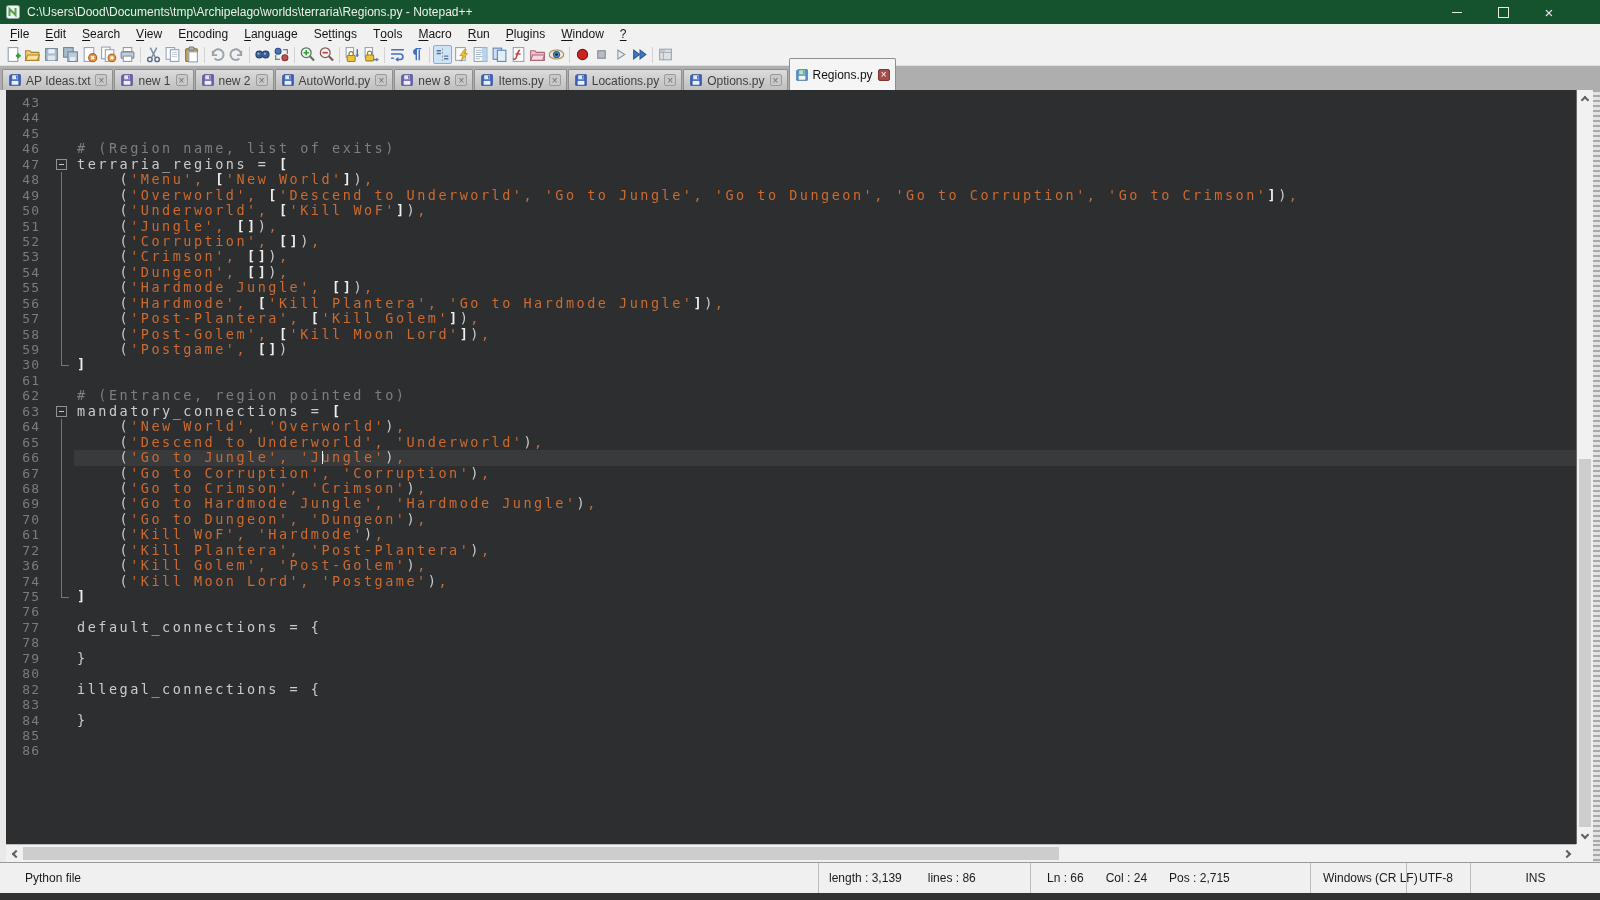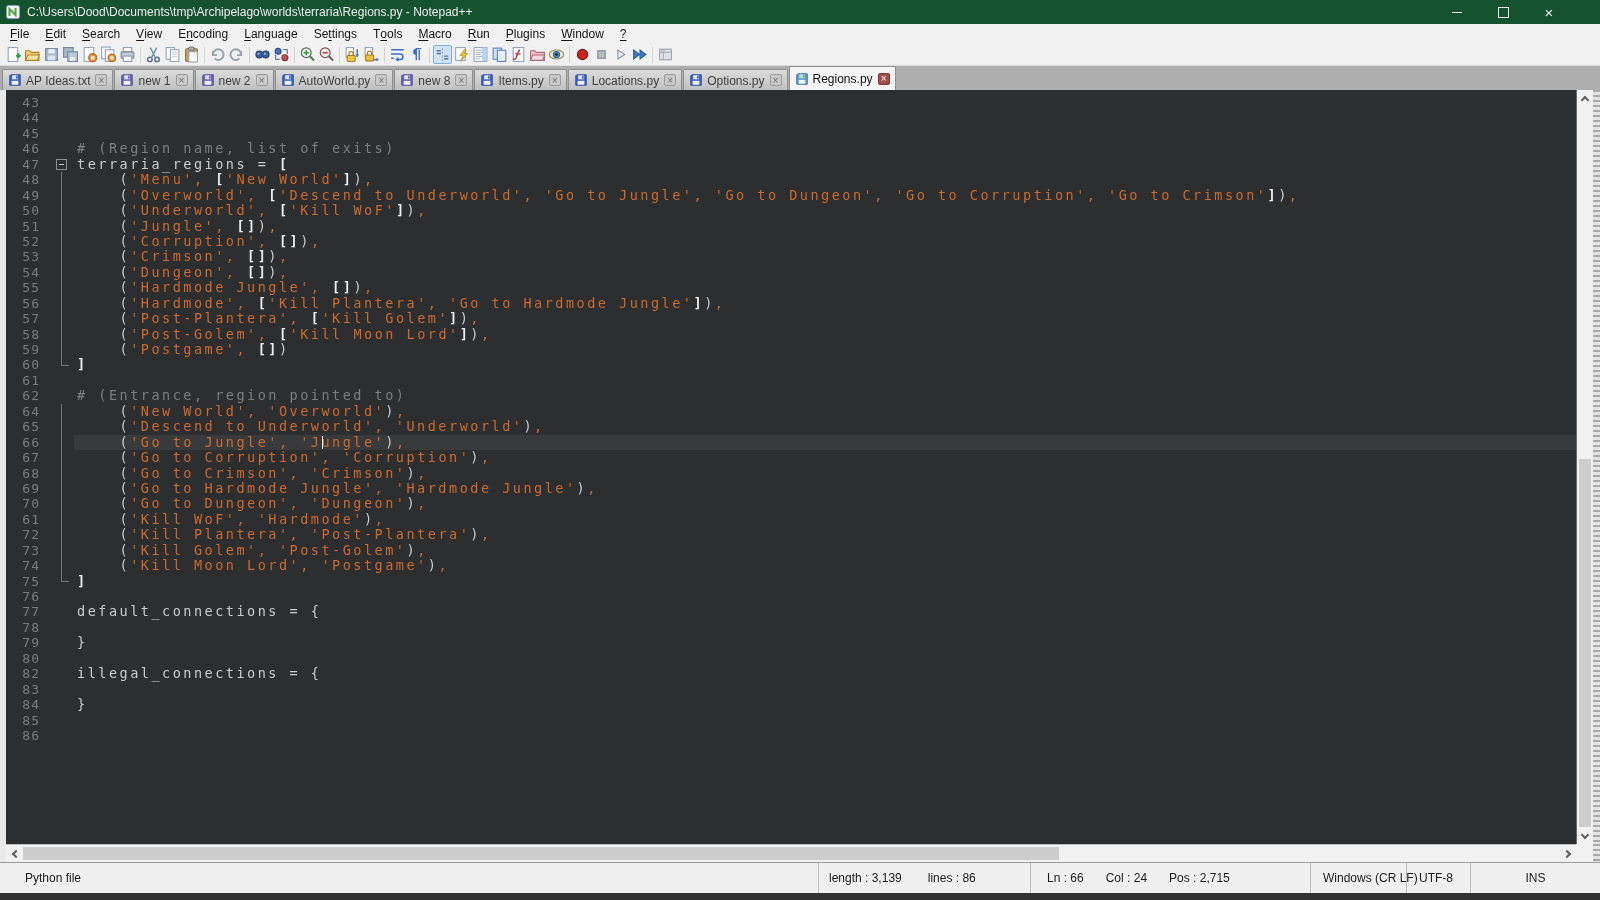--- a/index.html
+++ b/index.html
@@ -24,21 +24,21 @@
 
 .toolbar{height:22px;background:#f1f1f1;display:flex;align-items:center;padding-left:4px;border-bottom:1px solid #dedede}
 .tbi{width:19px;height:19px;display:flex;align-items:center;justify-content:center;flex:none}
 .tbi svg{width:17px;height:17px}
 .tbi.pressed{background:#cfe3f7;border:1px solid #84aeda;border-radius:2px}
 .tsep{width:1px;height:16px;background:#d2d2d2;margin:0 3px;flex:none}
 
 
 .tabbar{height:24px;background:#aeaeae;display:flex;align-items:flex-end;padding-left:2px;gap:1px}
 .tab{height:21px;display:flex;align-items:center;padding:0 5px;background:linear-gradient(#dcdcdc,#bfbfbf);border:1px solid #8e8e8e;border-bottom:none;border-radius:2px 2px 0 0;font-size:12px;color:#3f3f3f;white-space:nowrap}
-.tab.active{height:24px;background:#f5f5f5;color:#111}
+.tab.active{height:32px;background:#f5f5f5;color:#111}
 .ticon{width:14px;height:14px;margin-right:4px;flex:none}
 .tlabel{padding-top:1px}
 .tclose{width:12px;height:12px;margin-left:5px;background:#c9c9c9;border:1px solid #9b9b9b;border-radius:2px;color:#6e6e6e;font-size:10px;line-height:9px;display:flex;align-items:center;justify-content:center;flex:none}
 .tab.active .tclose{background:#a34e4e;border-color:#7d3535;color:#fff}
 
 
 .main-row{display:flex;height:754px}
 .win-edge-left{width:6px;background:#e9e9e9;flex:none}
 .win-edge-right{width:7px;flex:none;background:repeating-linear-gradient(180deg,#a9a9a9 0 2px,#e3e3e3 2px 5px)}
 .editor{flex:1;background:var(--c-bg,#2c2e2f);overflow:hidden;padding-top:5px;position:relative;
@@ -549,33 +549,34 @@
       <div class="ed-row"><span class="ln">50</span><span class="fold"><span class="fline"></span></span><span class="code">    (<span class="tk-s">'Underworld'</span><span class="tk-m">,</span> <span class="tk-b">[</span><span class="tk-s">'Kill WoF'</span><span class="tk-b">]</span>)<span class="tk-m">,</span></span></div>
       <div class="ed-row"><span class="ln">51</span><span class="fold"><span class="fline"></span></span><span class="code">    (<span class="tk-s">'Jungle'</span><span class="tk-m">,</span> <span class="tk-b">[</span><span class="tk-b">]</span>)<span class="tk-m">,</span></span></div>
       <div class="ed-row"><span class="ln">52</span><span class="fold"><span class="fline"></span></span><span class="code">    (<span class="tk-s">'Corruption'</span><span class="tk-m">,</span> <span class="tk-b">[</span><span class="tk-b">]</span>)<span class="tk-m">,</span></span></div>
       <div class="ed-row"><span class="ln">53</span><span class="fold"><span class="fline"></span></span><span class="code">    (<span class="tk-s">'Crimson'</span><span class="tk-m">,</span> <span class="tk-b">[</span><span class="tk-b">]</span>)<span class="tk-m">,</span></span></div>
       <div class="ed-row"><span class="ln">54</span><span class="fold"><span class="fline"></span></span><span class="code">    (<span class="tk-s">'Dungeon'</span><span class="tk-m">,</span> <span class="tk-b">[</span><span class="tk-b">]</span>)<span class="tk-m">,</span></span></div>
       <div class="ed-row"><span class="ln">55</span><span class="fold"><span class="fline"></span></span><span class="code">    (<span class="tk-s">'Hardmode Jungle'</span><span class="tk-m">,</span> <span class="tk-b">[</span><span class="tk-b">]</span>)<span class="tk-m">,</span></span></div>
       <div class="ed-row"><span class="ln">56</span><span class="fold"><span class="fline"></span></span><span class="code">    (<span class="tk-s">'Hardmode'</span><span class="tk-m">,</span> <span class="tk-b">[</span><span class="tk-s">'Kill Plantera'</span><span class="tk-m">,</span> <span class="tk-s">'Go to Hardmode Jungle'</span><span class="tk-b">]</span>)<span class="tk-m">,</span></span></div>
       <div class="ed-row"><span class="ln">57</span><span class="fold"><span class="fline"></span></span><span class="code">    (<span class="tk-s">'Post-Plantera'</span><span class="tk-m">,</span> <span class="tk-b">[</span><span class="tk-s">'Kill Golem'</span><span class="tk-b">]</span>)<span class="tk-m">,</span></span></div>
       <div class="ed-row"><span class="ln">58</span><span class="fold"><span class="fline"></span></span><span class="code">    (<span class="tk-s">'Post-Golem'</span><span class="tk-m">,</span> <span class="tk-b">[</span><span class="tk-s">'Kill Moon Lord'</span><span class="tk-b">]</span>)<span class="tk-m">,</span></span></div>
       <div class="ed-row"><span class="ln">59</span><span class="fold"><span class="fline"></span></span><span class="code">    (<span class="tk-s">'Postgame'</span><span class="tk-m">,</span> <span class="tk-b">[</span><span class="tk-b">]</span>)</span></div>
-      <div class="ed-row"><span class="ln">60</span><span class="fold"><span class="fend"></span></span><span class="code"><span class="tk-b">]</span></span></div>
+      <div class="ed-row"><span class="ln">30</span><span class="fold"><span class="fend"></span></span><span class="code"><span class="tk-b">]</span></span></div>
       <div class="ed-row"><span class="ln">61</span><span class="fold"></span><span class="code"></span></div>
       <div class="ed-row"><span class="ln">62</span><span class="fold"></span><span class="code"><span class="tk-c"># (Entrance, region pointed to)</span></span></div>
+      <div class="ed-row"><span class="ln">63</span><span class="fold"><span class="fbox"></span></span><span class="code">mandatory_connections = <span class="tk-b">[</span></span></div>
       <div class="ed-row"><span class="ln">64</span><span class="fold"><span class="fline"></span></span><span class="code">    (<span class="tk-s">'New World'</span><span class="tk-m">,</span> <span class="tk-s">'Overworld'</span>)<span class="tk-m">,</span></span></div>
       <div class="ed-row"><span class="ln">65</span><span class="fold"><span class="fline"></span></span><span class="code">    (<span class="tk-s">'Descend to Underworld'</span><span class="tk-m">,</span> <span class="tk-s">'Underworld'</span>)<span class="tk-m">,</span></span></div>
       <div class="ed-row cur"><span class="ln">66</span><span class="fold"><span class="fline"></span></span><span class="code">    (<span class="tk-s">'Go to Jungle'</span><span class="tk-m">,</span> <span class="tk-s">'Jungle'</span>)<span class="tk-m">,</span><span class="caret" style="left:247.513px"></span></span></div>
       <div class="ed-row"><span class="ln">67</span><span class="fold"><span class="fline"></span></span><span class="code">    (<span class="tk-s">'Go to Corruption'</span><span class="tk-m">,</span> <span class="tk-s">'Corruption'</span>)<span class="tk-m">,</span></span></div>
       <div class="ed-row"><span class="ln">68</span><span class="fold"><span class="fline"></span></span><span class="code">    (<span class="tk-s">'Go to Crimson'</span><span class="tk-m">,</span> <span class="tk-s">'Crimson'</span>)<span class="tk-m">,</span></span></div>
       <div class="ed-row"><span class="ln">69</span><span class="fold"><span class="fline"></span></span><span class="code">    (<span class="tk-s">'Go to Hardmode Jungle'</span><span class="tk-m">,</span> <span class="tk-s">'Hardmode Jungle'</span>)<span class="tk-m">,</span></span></div>
       <div class="ed-row"><span class="ln">70</span><span class="fold"><span class="fline"></span></span><span class="code">    (<span class="tk-s">'Go to Dungeon'</span><span class="tk-m">,</span> <span class="tk-s">'Dungeon'</span>)<span class="tk-m">,</span></span></div>
       <div class="ed-row"><span class="ln">61</span><span class="fold"><span class="fline"></span></span><span class="code">    (<span class="tk-s">'Kill WoF'</span><span class="tk-m">,</span> <span class="tk-s">'Hardmode'</span>)<span class="tk-m">,</span></span></div>
       <div class="ed-row"><span class="ln">72</span><span class="fold"><span class="fline"></span></span><span class="code">    (<span class="tk-s">'Kill Plantera'</span><span class="tk-m">,</span> <span class="tk-s">'Post-Plantera'</span>)<span class="tk-m">,</span></span></div>
-      <div class="ed-row"><span class="ln">73</span><span class="fold"><span class="fline"></span></span><span class="code">    (<span class="tk-s">'Kill Golem'</span><span class="tk-m">,</span> <span class="tk-s">'Post-Golem'</span>)<span class="tk-m">,</span></span></div>
+      <div class="ed-row"><span class="ln">36</span><span class="fold"><span class="fline"></span></span><span class="code">    (<span class="tk-s">'Kill Golem'</span><span class="tk-m">,</span> <span class="tk-s">'Post-Golem'</span>)<span class="tk-m">,</span></span></div>
       <div class="ed-row"><span class="ln">74</span><span class="fold"><span class="fline"></span></span><span class="code">    (<span class="tk-s">'Kill Moon Lord'</span><span class="tk-m">,</span> <span class="tk-s">'Postgame'</span>)<span class="tk-m">,</span></span></div>
       <div class="ed-row"><span class="ln">75</span><span class="fold"><span class="fend"></span></span><span class="code"><span class="tk-b">]</span></span></div>
       <div class="ed-row"><span class="ln">76</span><span class="fold"></span><span class="code"></span></div>
       <div class="ed-row"><span class="ln">77</span><span class="fold"></span><span class="code">default_connections = {</span></div>
       <div class="ed-row"><span class="ln">78</span><span class="fold"></span><span class="code"></span></div>
       <div class="ed-row"><span class="ln">79</span><span class="fold"></span><span class="code">}</span></div>
       <div class="ed-row"><span class="ln">80</span><span class="fold"></span><span class="code"></span></div>
       <div class="ed-row"><span class="ln">82</span><span class="fold"></span><span class="code">illegal_connections = {</span></div>
       <div class="ed-row"><span class="ln">83</span><span class="fold"></span><span class="code"></span></div>
       <div class="ed-row"><span class="ln">84</span><span class="fold"></span><span class="code">}</span></div>

